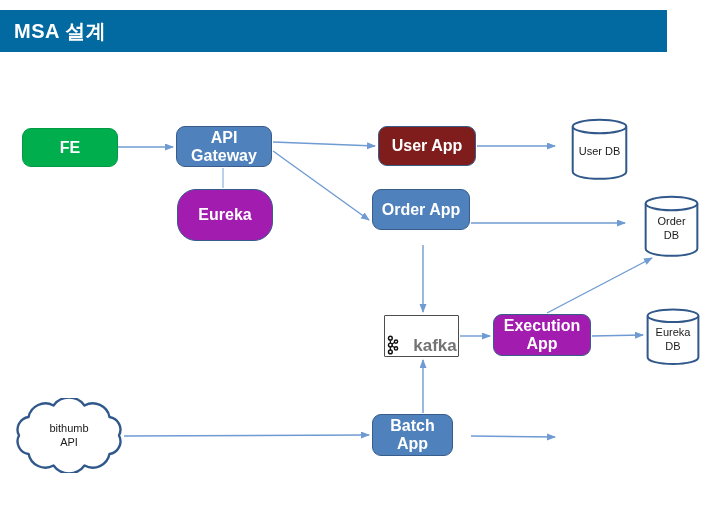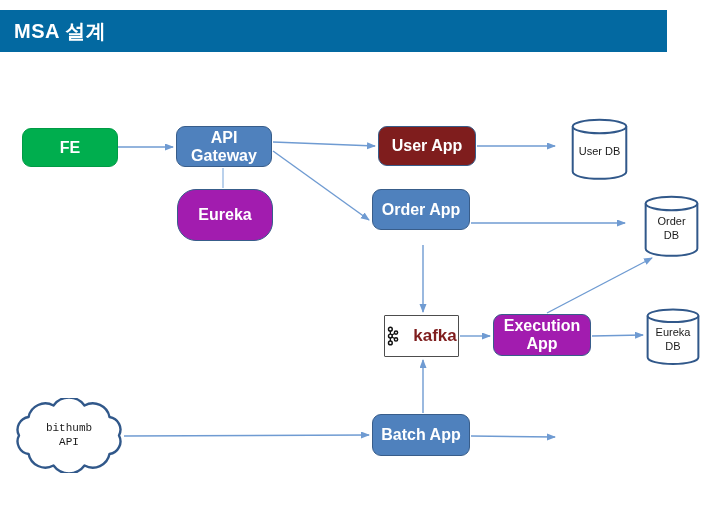--- a/index.html
+++ b/index.html
@@ -13,21 +13,21 @@
   }
   #title-bar .title-text { color:#ffffff; font-size:20px; font-weight:bold; letter-spacing:0.5px; }
   #edges { position:absolute; left:0; top:0; pointer-events:none; }
   .node { position:absolute; display:flex; align-items:center; justify-content:center; box-sizing:border-box; }
   .node-box {
     border-radius:9px; color:#ffffff; font-size:16px; font-weight:bold;
     text-align:center; border:1.6px solid;
   }
   .kafka-box {
     background:#ffffff; border:1.5px solid #4d4d4d; border-radius:1px;
-    color:#7f1d1d; font-size:17px; font-weight:bold; gap:12px;
+    color:#737373; font-size:17px; font-weight:bold; gap:12px;align-items:flex-end;
   }
   .cyl-label, .cloud-label {
     position:absolute; left:0; top:0; width:100%; height:100%;
     display:flex; align-items:center; justify-content:center;
     font-size:11px; color:#1a1a1a; text-align:center; white-space:pre-line; line-height:1.25;
   }
   .cyl-label { padding-top:6px; box-sizing:border-box; }
   svg.shape { position:absolute; left:0; top:0; }
 </style>
 </head>
@@ -82,21 +82,21 @@
         <line x1="7" y1="8" x2="7" y2="13" stroke="#111111" stroke-width="2"></line>
         <line x1="7" y1="19" x2="7" y2="24" stroke="#111111" stroke-width="2"></line>
         <line x1="9.4" y1="14.4" x2="13.7" y2="12" stroke="#111111" stroke-width="2"></line>
         <line x1="9.4" y1="17.6" x2="13.7" y2="20" stroke="#111111" stroke-width="2"></line>
       </svg>
       <span>kafka</span>
     </div>
     <div class="node node-box" style="left: 493px; top: 314px; width: 98px; height: 42px; background: #a21caf; border-color: rgb(56, 93, 138);">
       <span>Execution App</span>
     </div>
-    <div class="node node-box" style="left: 372px; top: 414px; width: 98px; height: 42px; background: rgb(79, 129, 189); border-color: rgb(56, 93, 138);">
+    <div class="node node-box" style="left: 372px; top: 414px; width: 81px; height: 42px; background: rgb(79, 129, 189); border-color: rgb(56, 93, 138);">
       <span>Batch App</span>
     </div>
     <div class="node" style="left: 571px; top: 118px; width: 57px; height: 62px;">
       <svg class="shape" viewBox="0 0 100 110" width="57" height="62" preserveAspectRatio="none">
         <path d="M3,15 V95 C3,103 24,108 50,108 C76,108 97,103 97,95 V15" fill="#ffffff" stroke="#31588A" stroke-width="2" vector-effect="non-scaling-stroke" stroke-linejoin="round"></path>
         <ellipse cx="50" cy="15" rx="47" ry="12" fill="#ffffff" stroke="#31588A" stroke-width="2" vector-effect="non-scaling-stroke"></ellipse>
       </svg>
       <div class="cyl-label">User DB</div>
     </div>
     <div class="node" style="left: 628px; top: 195px; width: 55px; height: 62px; margin-left: 16px;">
@@ -108,20 +108,20 @@
 DB</div>
     </div>
     <div class="node" style="left: 646px; top: 308px; width: 54px; height: 57px;">
       <svg class="shape" viewBox="0 0 100 110" width="54" height="57" preserveAspectRatio="none">
         <path d="M3,15 V95 C3,103 24,108 50,108 C76,108 97,103 97,95 V15" fill="#ffffff" stroke="#31588A" stroke-width="2" vector-effect="non-scaling-stroke" stroke-linejoin="round"></path>
         <ellipse cx="50" cy="15" rx="47" ry="12" fill="#ffffff" stroke="#31588A" stroke-width="2" vector-effect="non-scaling-stroke"></ellipse>
       </svg>
       <div class="cyl-label">Eureka
 DB</div>
     </div>
-    <div class="node" style="left: 14px; top: 398px; width: 110px; height: 75px; font-family: Liberation Mono, monospace;">
+    <div class="node" style="left: 14px; top: 398px; width: 110px; height: 75px;">
       <svg class="shape" viewBox="0 0 110 76" width="110" height="75" preserveAspectRatio="none">
         <path d="M105,38 A13,13 0 0 1 95.5,56.8 A17,17 0 0 1 70.5,68.4 A19,19 0 0 1 39.5,68.4 A17,17 0 0 1 14.6,56.8 A13,13 0 0 1 5,38 A13,13 0 0 1 14.6,19.2 A17,17 0 0 1 39.5,7.6 A19,19 0 0 1 70.5,7.6 A17,17 0 0 1 95.5,19.2 A13,13 0 0 1 105,38 Z" fill="#ffffff" stroke="#31588A" stroke-width="2.4" vector-effect="non-scaling-stroke" stroke-linejoin="round"></path>
       </svg>
       <div class="cloud-label">bithumb
 API</div>
     </div>
   </div>
 
 </body></html>

